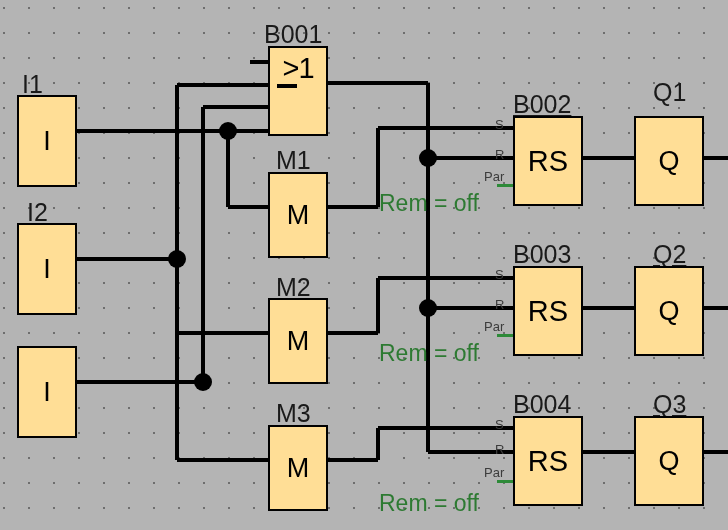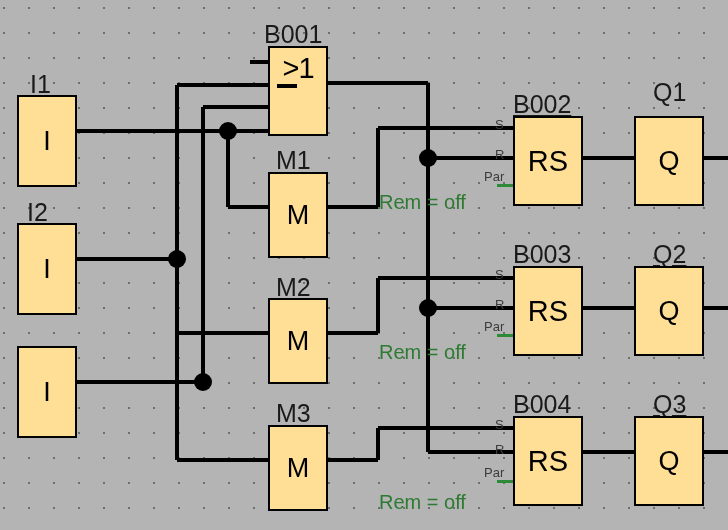--- a/index.html
+++ b/index.html
@@ -57,21 +57,21 @@
     position: absolute;
     font-family: "Liberation Sans", sans-serif;
     font-size: 13px;
     color: #3c3c3c;
     white-space: nowrap;
     line-height: 1;
   }
   .remlbl {
     position: absolute;
     font-family: "Liberation Sans", sans-serif;
-    font-size: 20px;
+    font-size: 23px;
     color: #2d7a32;
     white-space: nowrap;
     line-height: 1;
   }
   .pargreen {
     position: absolute;
     height: 3px;
     background: #2d8a38;
   }
 </style>
@@ -133,21 +133,21 @@
 
     <g fill="#000000">
       <circle cx="228" cy="131" r="9"></circle>
       <circle cx="177" cy="259" r="9"></circle>
       <circle cx="203" cy="382" r="9"></circle>
       <circle cx="428" cy="158" r="9"></circle>
       <circle cx="428" cy="308" r="9"></circle>
     </g>
   </svg>
 
-  <div class="lbl" style="left:30px; top:72px;">I1</div>
+  <div class="lbl" style="left:22px; top:72px;">I1</div>
   <div class="blk blk-io" style="left:17px; top:95px; width:60px; height:92px;">
     <span>I</span>
   </div>
 
   <div class="lbl" style="left:27px; top:200px;">I2</div>
   <div class="blk blk-io" style="left:17px; top:223px; width:60px; height:92px;">
     <span>I</span>
   </div>
 
   <div class="lbl" style="left:27px; top:323px;margin-top:43px;">I3</div>

